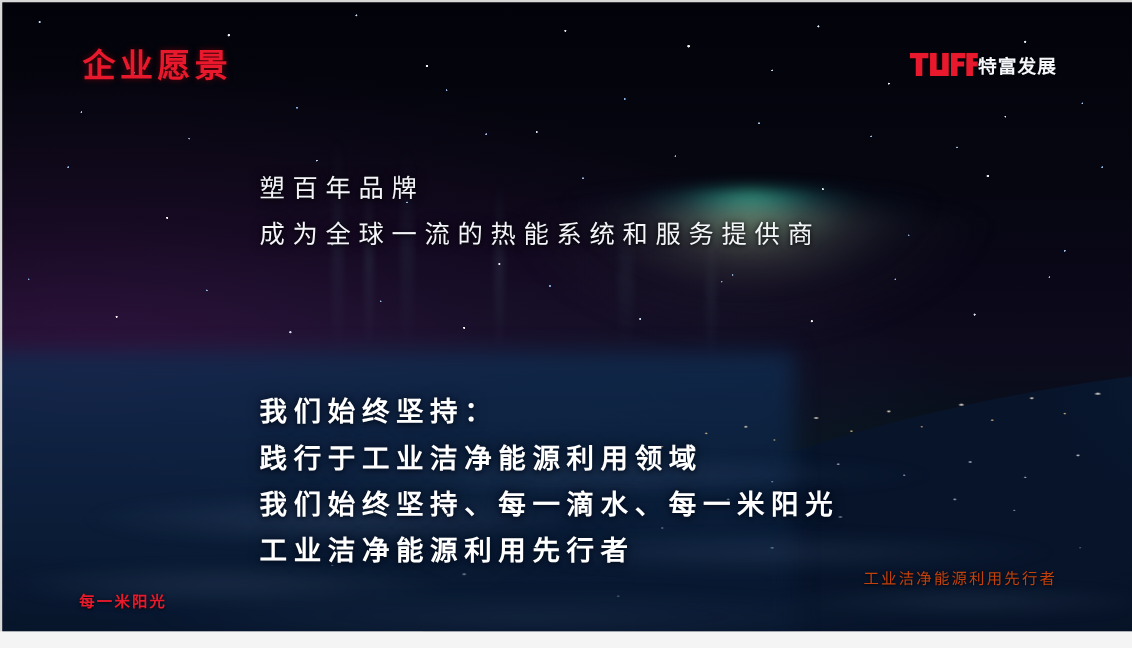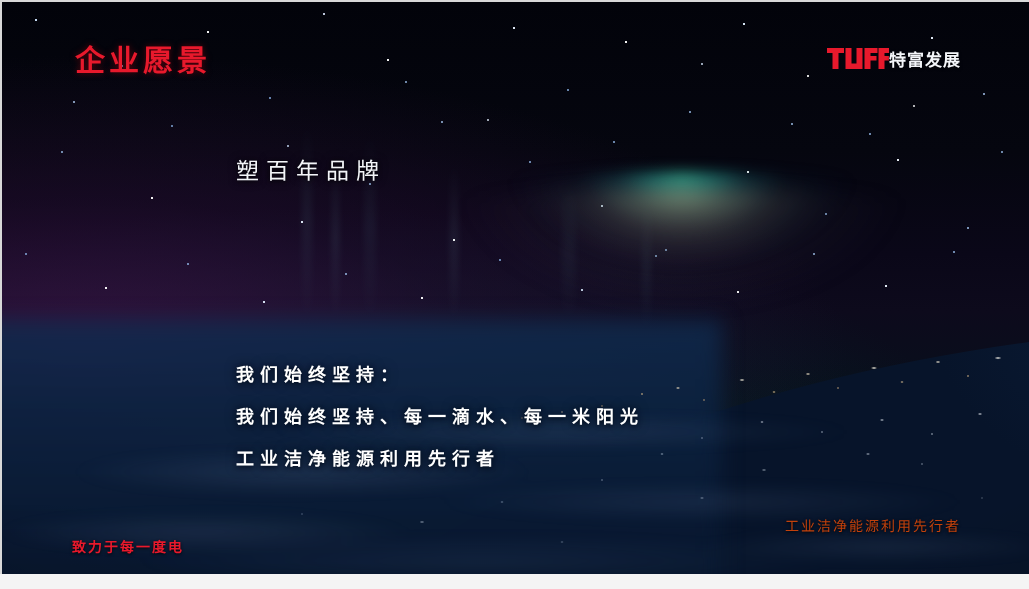--- a/index.html
+++ b/index.html
@@ -323,21 +323,21 @@
     letter-spacing: 7px;
     line-height: 42px;
     text-shadow: 0 1px 4px rgba(0, 0, 0, .85), 0 0 10px rgba(0, 0, 0, .5);
   }
 
   #vision-lower {
     left: 236px;
     top: 330px;
   }
   #vision-lower .line {
-    font-size: 18px;
+    font-size: 25px;
     font-weight: bold;
     color: #ffffff;
     letter-spacing: 6px;
     line-height: 42px;
     text-shadow: 0 1px 4px rgba(0, 10, 25, .92), 0 0 12px rgba(0, 8, 20, .7);
   }
 
   #footer-left {
     position: absolute;
     left: 72px;
@@ -418,29 +418,31 @@
 
             <path d="M51.5 0 H62 V5 H57.5 V8 H62 V12.5 H57.5 V21 H51.5 Z"></path>
           </g>
         </svg>
       </span>
       <span id="brand-cn">特富发展</span>
     </div>
 
     <div class="vision-block" id="vision-upper">
       <div class="line">塑百年品牌</div>
+      <div class="line">成为全球一流的热能系统和服务提供商</div>
     </div>
 
     <div class="vision-block" id="vision-lower">
       <div class="line">我们始终坚持：</div>
+      <div class="line">践行于工业洁净能源利用领域</div>
       <div class="line">我们始终坚持、每一滴水、每一米阳光</div>
       <div class="line">工业洁净能源利用先行者</div>
     </div>
 
-    <div id="footer-left">致力于每一度电</div>
+    <div id="footer-left">每一米阳光</div>
 
     <div id="footer-right">工业洁净能源利用先行者</div>
   </div>
 
   <div id="frame-top"></div>
   <div id="frame-left"></div>
   <div id="frame-bottom"></div>
 </div>
 
 </body></html>

